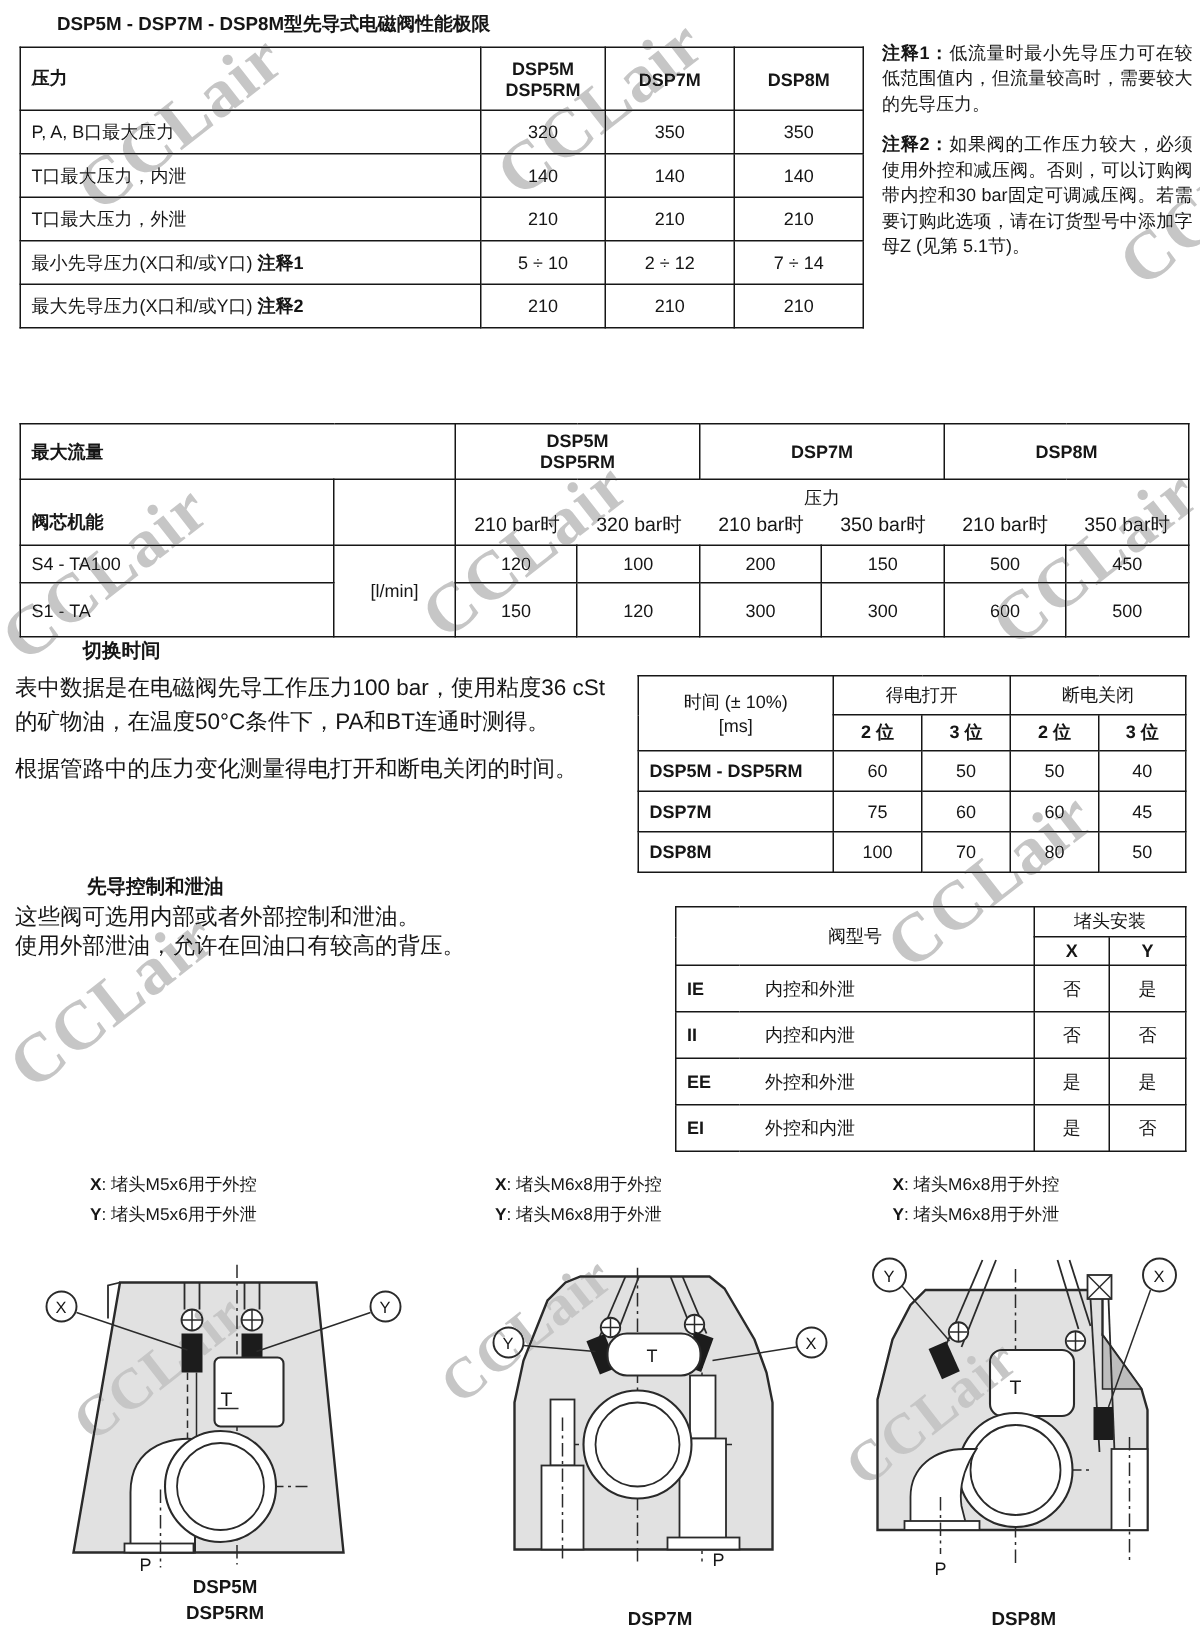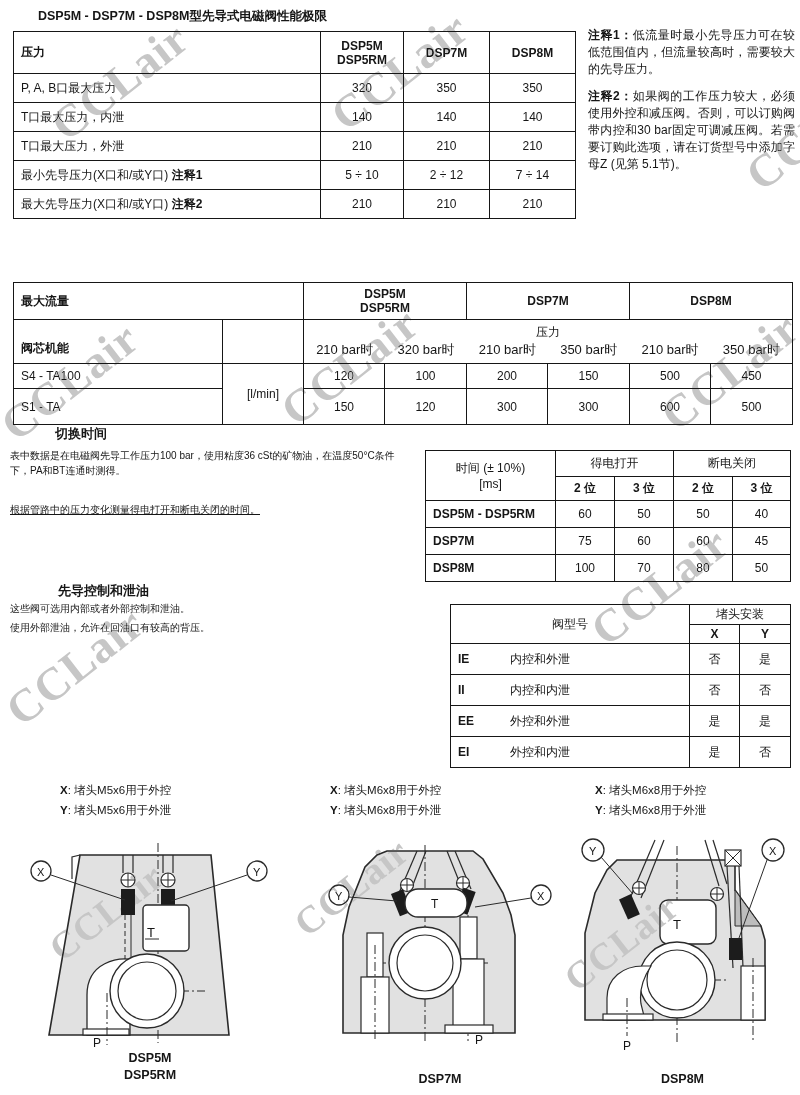--- a/index.html
+++ b/index.html
@@ -37,21 +37,21 @@
   
   #t3 td { text-align:center; }
   #t3 td.rowlab { text-align:left; font-weight:bold; }
   
   #t4 td { text-align:center; }
   #t4 .codecell { text-align:left; }
   #t4 .codecell .code { font-weight:bold; display:inline-block; width:52px; }
 
   .note-block { font-size:12px; line-height:1.42; text-align:justify; }
   .sec-title { font-size:13px; font-weight:bold; }
-  .para { font-size:10px; line-height:1.5; }
+  .para { font-size:15px; line-height:1.5; }
 
   .plug-label { font-size:11.5px; line-height:1.7; }
   .caption { font-size:12.5px; font-weight:bold; text-align:center; line-height:1.35; }
 
   svg text { font-family:"Liberation Sans", sans-serif; }
   .dash { stroke:#2a2a2a; stroke-width:1; fill:none; stroke-dasharray:9 3 2 3; }
   .dash2 { stroke:#2a2a2a; stroke-width:1; fill:none; stroke-dasharray:5 3; }
 </style>
 </head>
 <body>
@@ -182,21 +182,21 @@
     <td class="val">300</td>
     <td class="val">300</td>
     <td class="val">600</td>
     <td class="val">500</td>
   </tr>
 </tbody>
   </table>
 
 <div class="abs sec-title" style="left:55px;top:425px;font-family:Liberation Serif, serif;">切换时间</div>
 <div class="abs para" style="left:10px;top:448px;width:400px;">表中数据是在电磁阀先导工作压力100 bar，使用粘度36 cSt的矿物油，在温度50°C条件下，PA和BT连通时测得。</div>
-<div class="abs para" style="left:10px;top:502px;width:400px;text-decoration:underline;">根据管路中的压力变化测量得电打开和断电关闭的时间。</div>
+<div class="abs para" style="left:10px;top:502px;width:400px;">根据管路中的压力变化测量得电打开和断电关闭的时间。</div>
 
 <table id="t3" class="abs" style="left:425px;top:450px;width:365px;">
   <colgroup>
       <col style="width:130px">
       <col style="width:59px">
       <col style="width:59px">
       <col style="width:59px">
       <col style="width:58px">
     </colgroup>
   <tbody>

